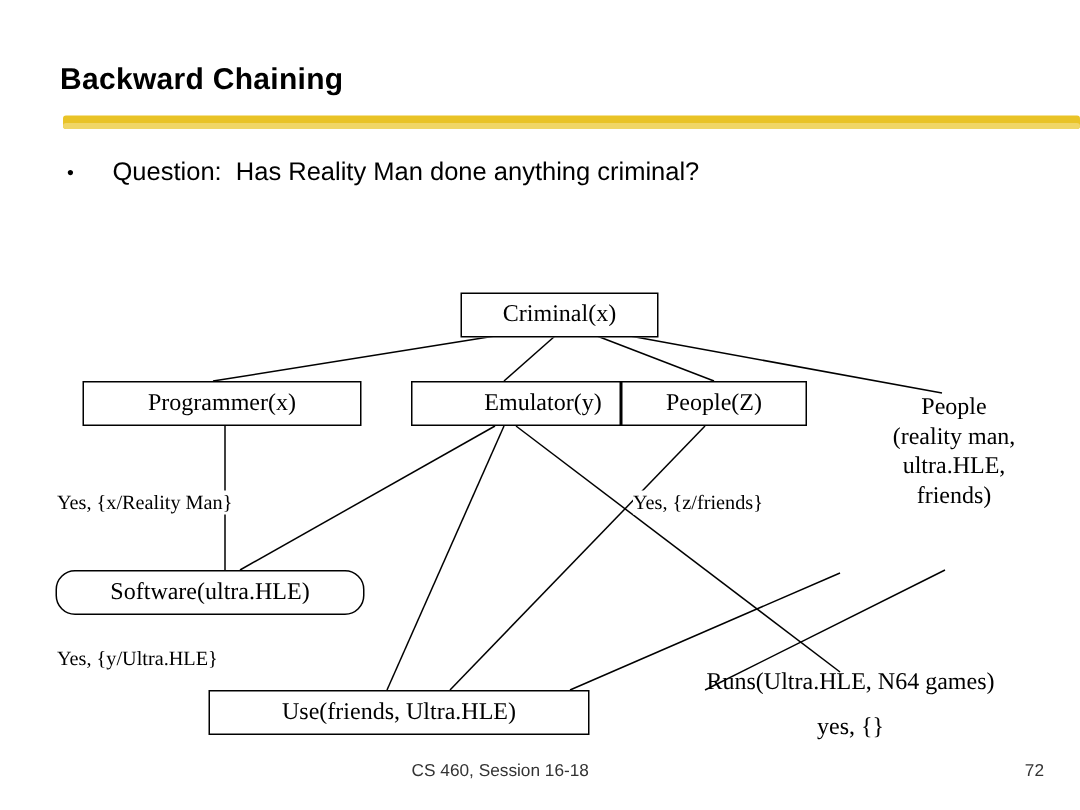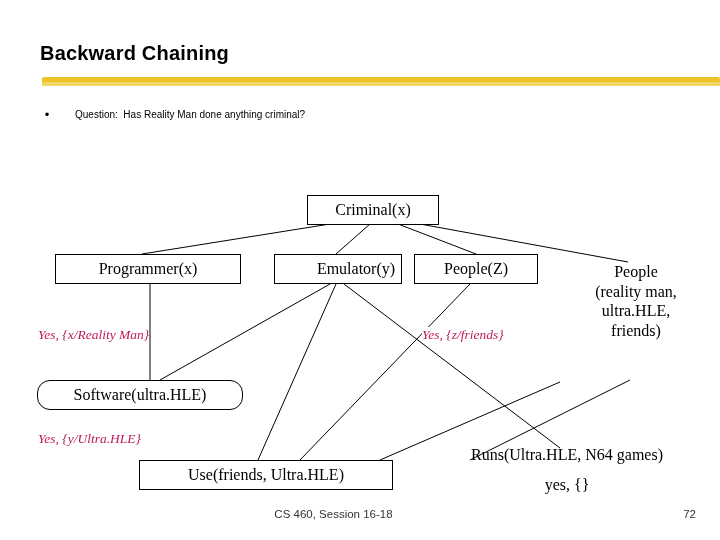--- a/index.html
+++ b/index.html
@@ -59,21 +59,21 @@
   }
   #bullet-dot {
     width: 14px;
     font-size: 13px;
     line-height: 18px;
     color: #000000;
     text-align: center;
   }
   #bullet-text {
     margin-left: 21px;
-    font-size: 10px;
+    font-size: 17px;
     line-height: 18px;
     color: #000000;
     white-space: pre;
   }
   
   .node {
     position: absolute;
     box-sizing: border-box;
     border: 1px solid #000000;
     background: #ffffff;
@@ -84,23 +84,22 @@
     align-items: center;
     justify-content: center;
     text-align: center;
     line-height: 1.12;
     padding: 1px 5px;
     z-index: 3;
   }
   .binding {
     position: absolute;
     font-family: "Liberation Serif", serif;
-    font-style: italic;
     font-size: 13.5px;
-    color: #be185d;
+    color: #000000;
     white-space: nowrap;
     background: #ffffff;
     z-index: 3;
   }
   .plain {
     position: absolute;
     font-family: "Liberation Serif", serif;
     font-size: 16px;
     color: #000000;
     white-space: nowrap;
@@ -170,21 +169,21 @@
       <line x1="630" y1="380" x2="470" y2="460"></line>
 
       <line x1="380" y1="460" x2="560" y2="382"></line>
     </g>
   </svg>
 
   <div class="node" style="left:307px; top:195px; width:132px; height:30px;">Criminal(x)</div>
 
   <div class="node" style="left:55px; top:254px; width:186px; height:30px;">Programmer(x)</div>
 
-  <div class="node" style="left:274px; top:254px; width:128px; height:30px;padding-left:41px;">Emulator(y)</div>
+  <div class="node" style="left:274px; top:254px; width:140px; height:30px;padding-left:41px;">Emulator(y)</div>
 
   <div class="node" style="left:414px; top:254px; width:124px; height:30px;text-align:right;">People(Z)</div>
 
   <div class="node" style="left:37px; top:380px; width:206px; height:30px;border-radius:13px;">Software(ultra.HLE)</div>
 
   <div class="node" style="left:139px; top:460px; width:254px; height:30px;">Use(friends, Ultra.HLE)</div>
 
   <div class="plain" style="left:556px; top:262px; width:160px; line-height:1.22;"><span style="white-space:pre-line;">People
 (reality man,
 ultra.HLE,

